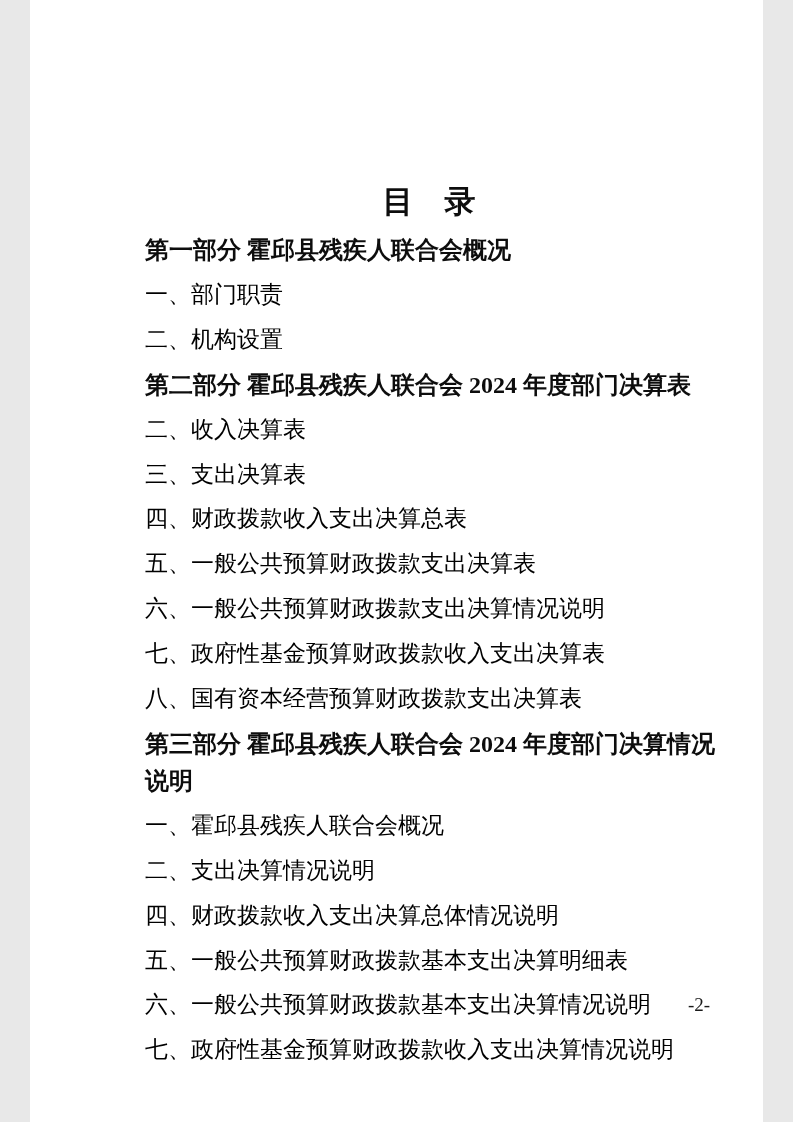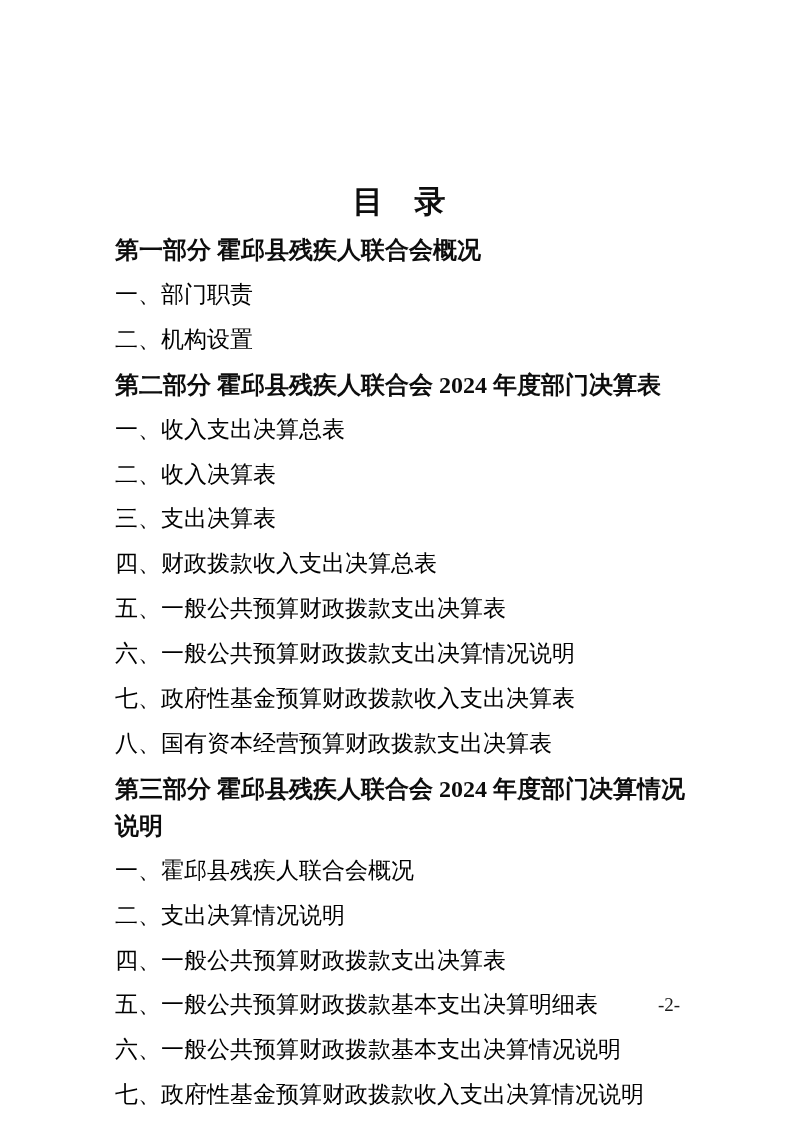--- a/index.html
+++ b/index.html
@@ -1,18 +1,18 @@
 <!DOCTYPE html>
 <html><head>
 <meta charset="utf-8">
 <style>
   html, body { margin: 0; padding: 0; background: #e8e8e8; }
   .page {
     position: relative;
-    width: 793px;
+    width: 733px;
     height: 1122px;
     background: #ffffff;
     font-family: "Liberation Serif", "DejaVu Serif", serif;
     color: #121212;
     overflow: hidden;
     margin: 0 auto;
   }
   .content {
     position: absolute;
     left: 107px;
@@ -56,32 +56,31 @@
 
 <div class="page">
   <div class="content">
     <h1 class="toc-title">目　录</h1>
 
     <p class="sec">第一部分 霍邱县残疾人联合会概况</p>
     <p class="item">一、部门职责</p>
     <p class="item">二、机构设置</p>
 
     <p class="sec">第二部分 霍邱县残疾人联合会 2024 年度部门决算表</p>
-    <p class="item">一、收入支出决算总表</p>
     <p class="item">二、收入决算表</p>
     <p class="item">三、支出决算表</p>
     <p class="item">四、财政拨款收入支出决算总表</p>
     <p class="item">五、一般公共预算财政拨款支出决算表</p>
     <p class="item">六、一般公共预算财政拨款支出决算情况说明</p>
     <p class="item">七、政府性基金预算财政拨款收入支出决算表</p>
     <p class="item">八、国有资本经营预算财政拨款支出决算表</p>
 
     <p class="sec">第三部分 霍邱县残疾人联合会 2024 年度部门决算情况说明</p>
     <p class="item">一、霍邱县残疾人联合会概况</p>
     <p class="item">二、支出决算情况说明</p>
-    <p class="item">四、一般公共预算财政拨款支出决算表</p>
+    <p class="item">四、财政拨款收入支出决算总体情况说明</p>
     <p class="item">五、一般公共预算财政拨款基本支出决算明细表</p>
     <p class="item">六、一般公共预算财政拨款基本支出决算情况说明</p>
     <p class="item">七、政府性基金预算财政拨款收入支出决算情况说明</p>
   </div>
 
   <div class="page-number">-2-</div>
 </div>
 
 </body></html>

